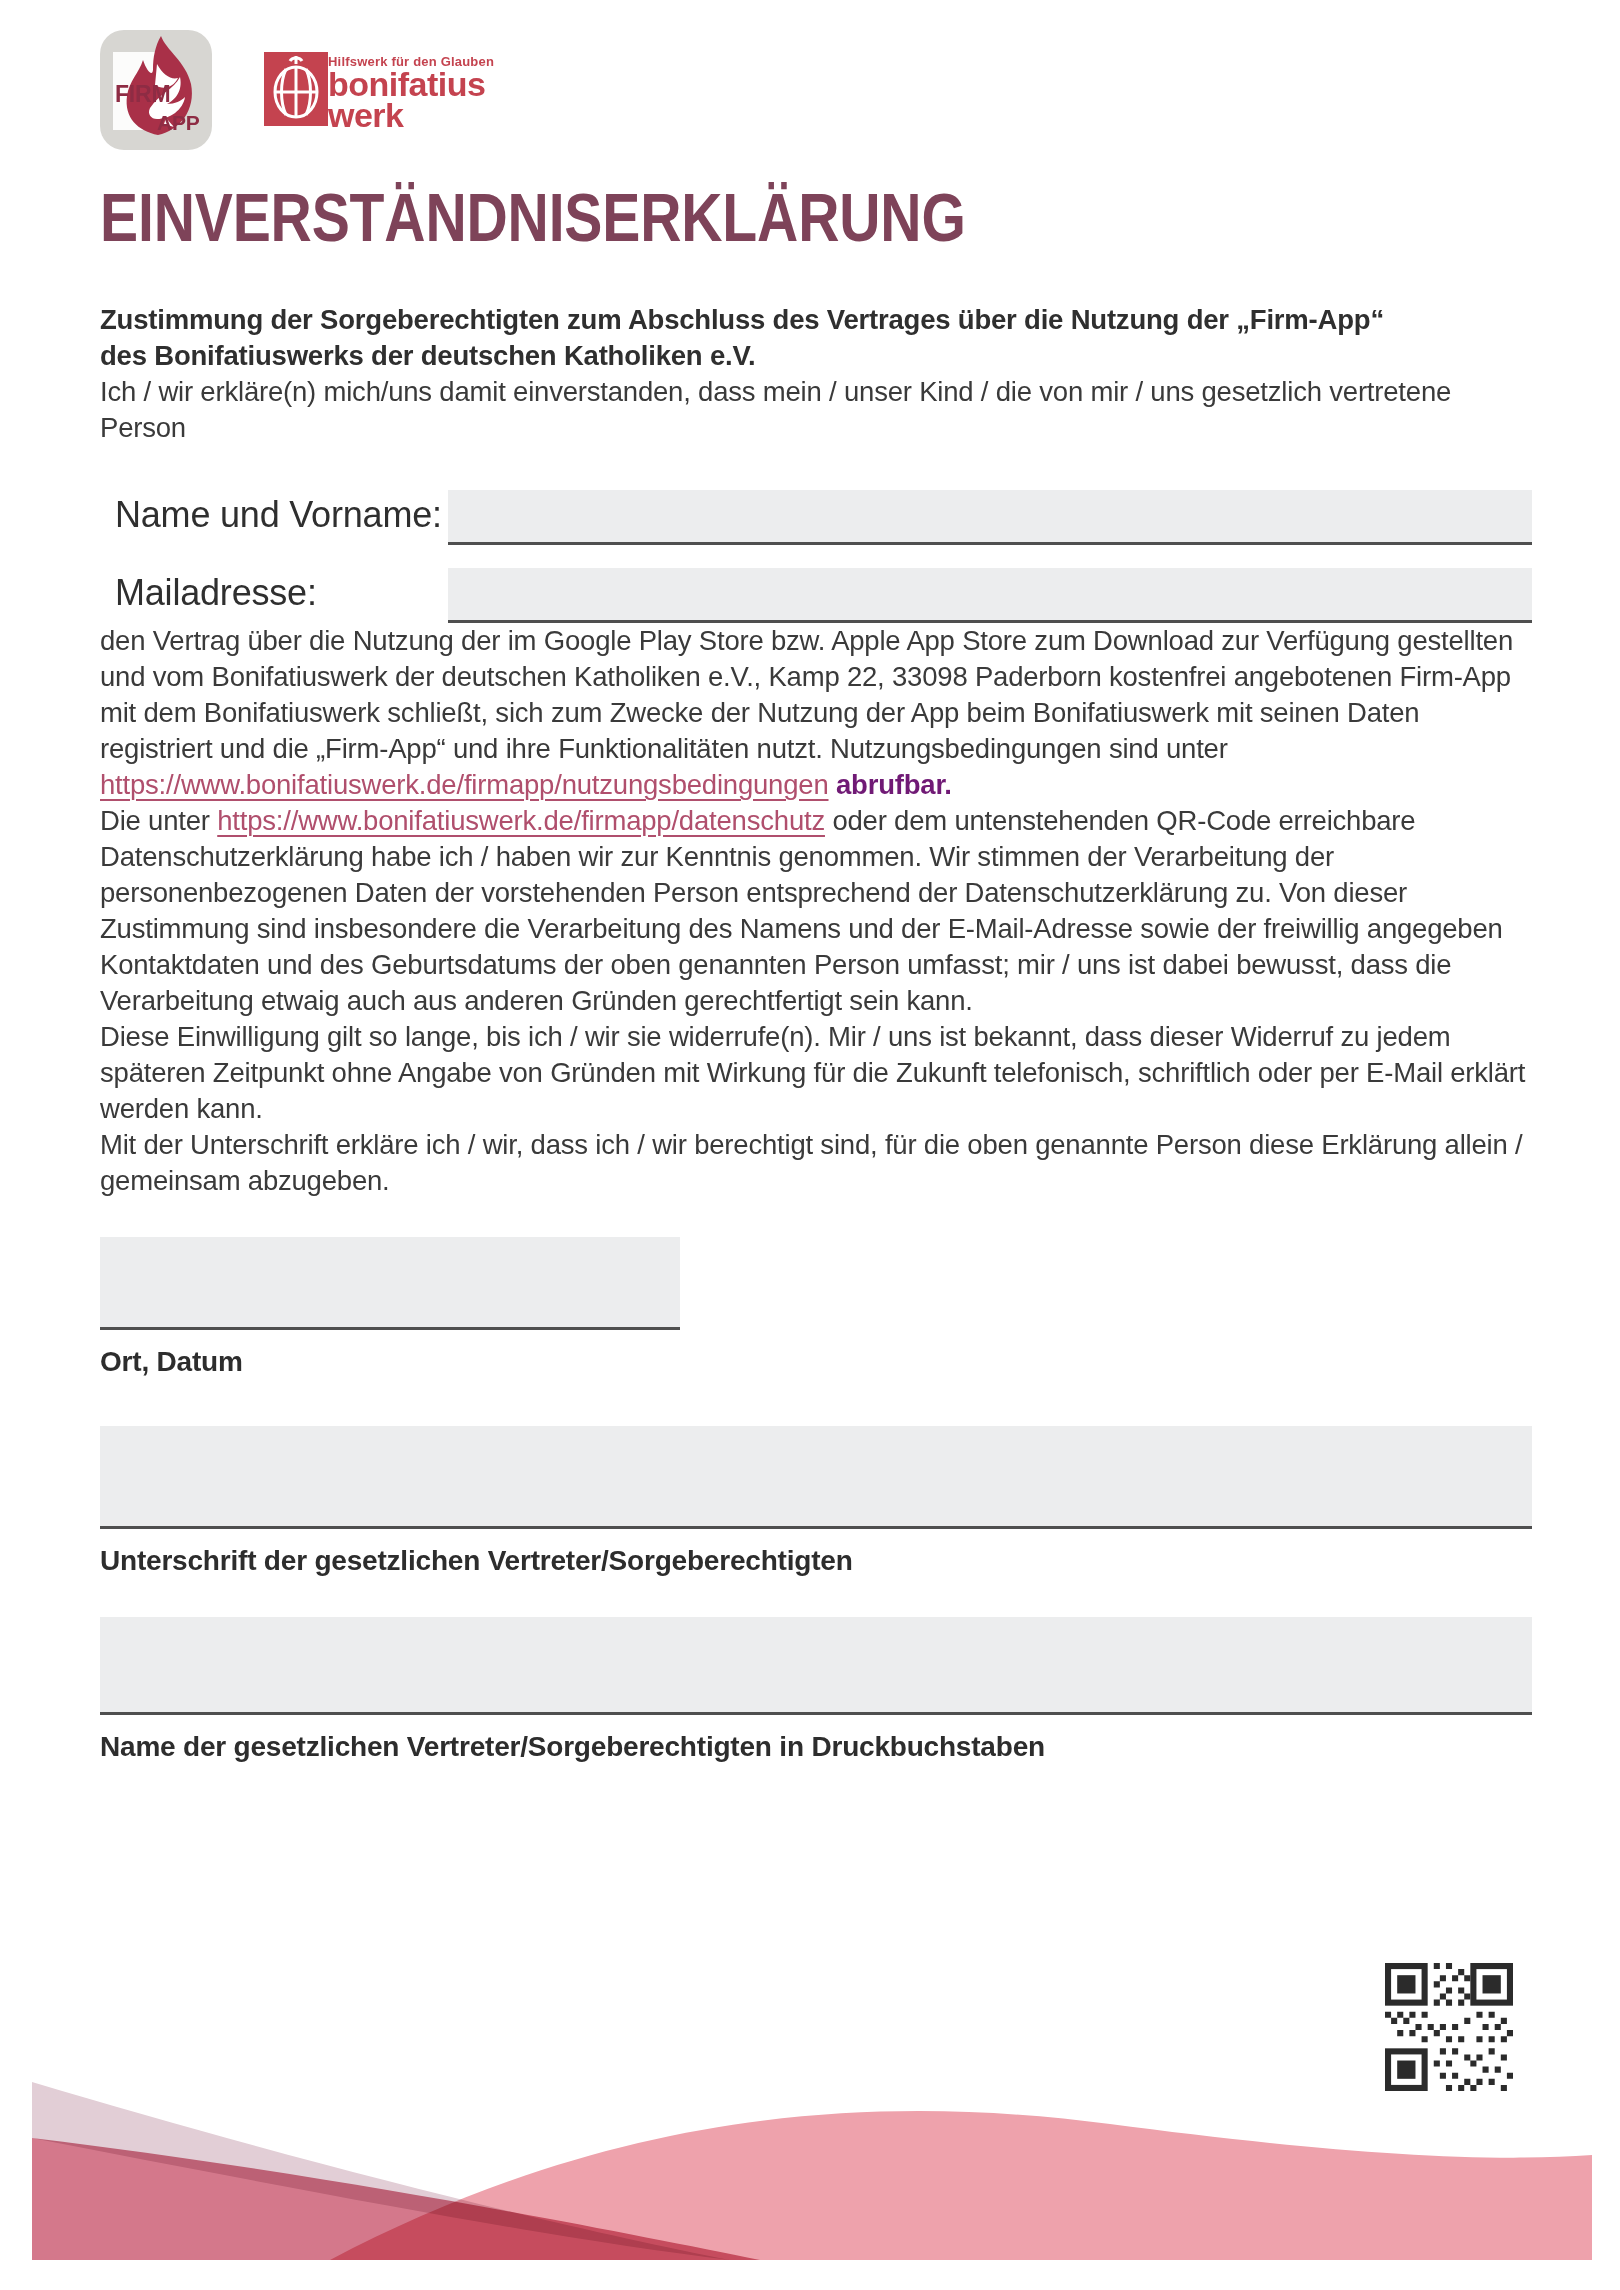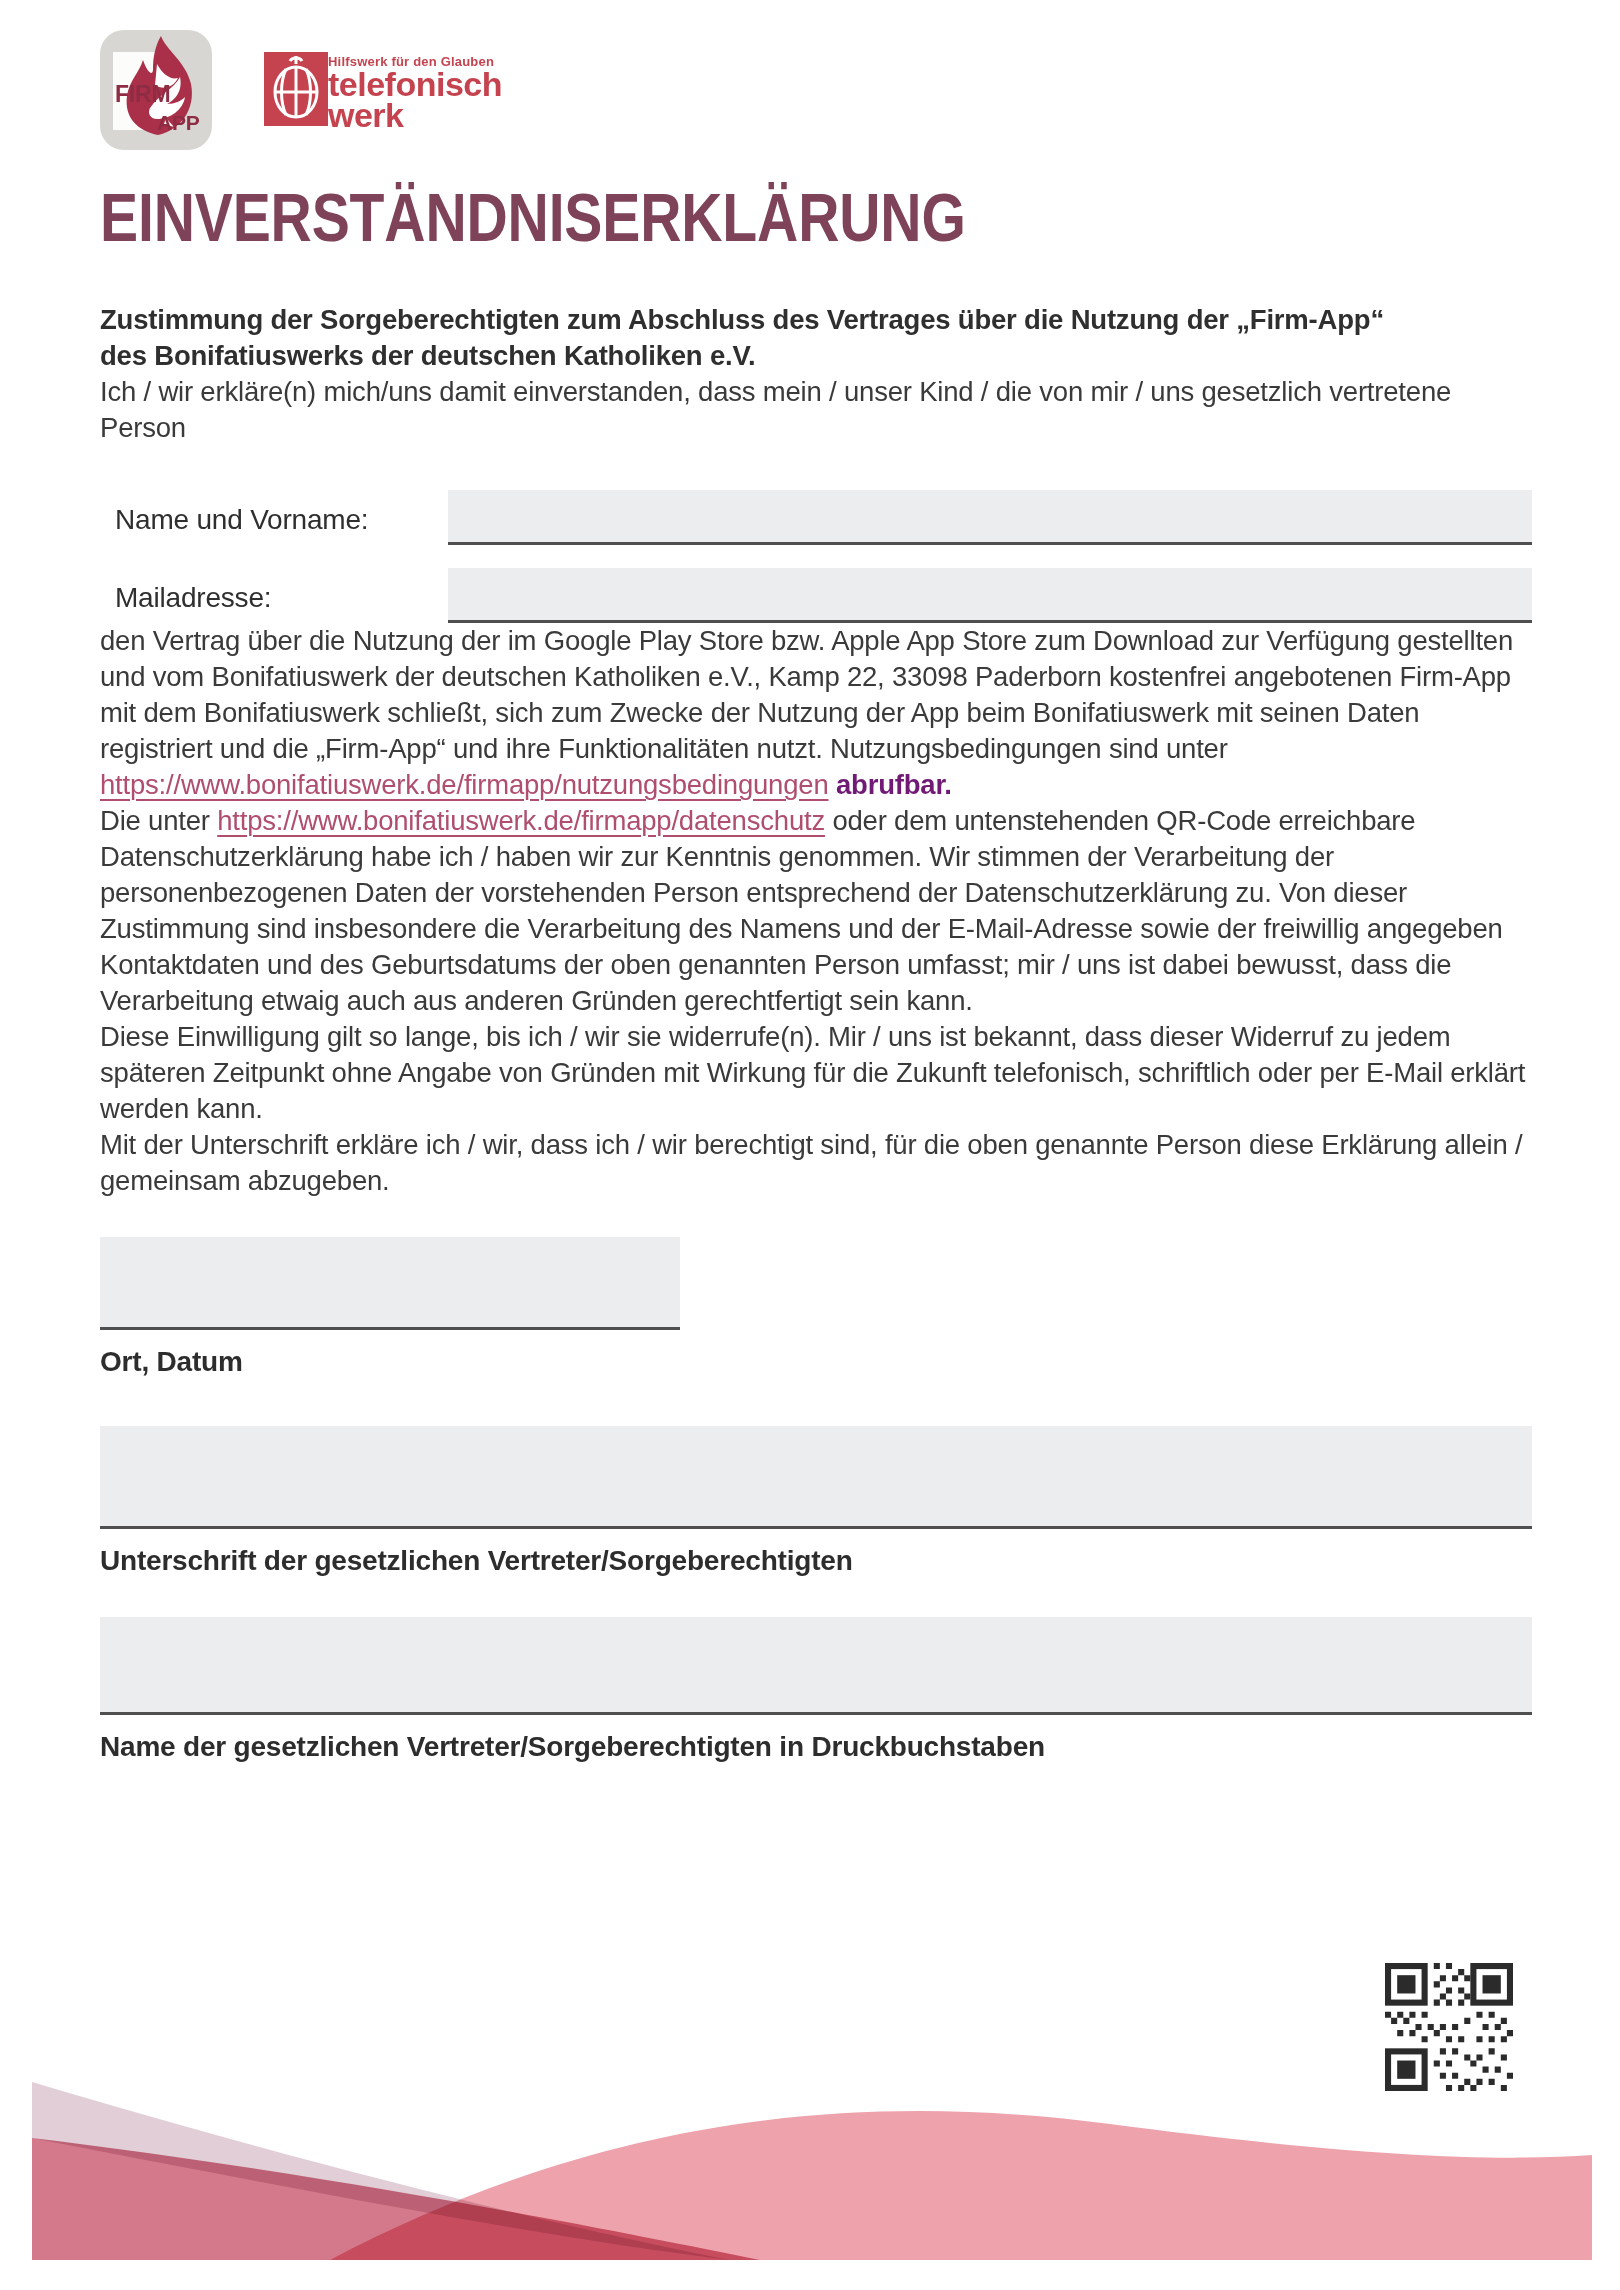--- a/index.html
+++ b/index.html
@@ -37,21 +37,21 @@
   .p-privacy{margin-top:34px;}
   .p-revocation{margin-top:30px;}
   .p-authority{margin-top:28px;}
   b.inline-bold{color:#701a75;}
   a.doc-link{color:#b04f6d;text-decoration:underline;text-decoration-thickness:2px;text-underline-offset:5px;}
 
   
   .fields{margin-top:44px;}
   .field-row{display:flex;align-items:flex-end;}
   .field-row + .field-row{margin-top:23px;}
-  .field-label{width:333px;margin-left:15px;font-size:28px;color:#2f2f2f;padding-bottom:9px;flex:none;}
+  .field-label{width:333px;margin-left:15px;font-size:36px;color:#2f2f2f;padding-bottom:9px;flex:none;}
   .field-box{flex:1;height:52px;background:#ecedee;border-bottom:3px solid #4f4f4f;font-size:27px;line-height:52px;padding:0 10px;color:#333;}
 
   
   .sig-box{background:#ecedee;border-bottom:3px solid #4f4f4f;font-size:27px;color:#333;padding:0 10px;}
   .sig-small{width:560px;height:90px;margin-top:38px;}
   .sig-full{height:100px;margin-top:48px;}
   .sig-full2{height:95px;margin-top:40px;}
   .sig-label{font-weight:bold;font-size:28px;color:#2d2d2d;margin-top:16px;max-width:1448px;}
 
   
@@ -91,21 +91,21 @@
             <path d="M42,17 C48,30 48,50 42,63"></path>
             <line x1="11" y1="40" x2="53" y2="40"></line>
             <line x1="32" y1="15" x2="32" y2="65"></line>
             <path d="M26,9 C28,5 36,5 38,9"></path>
             <line x1="32" y1="4" x2="32" y2="12"></line>
           </g>
         </svg>
       </div>
       <div class="boni-text">
         <div class="boni-tagline">Hilfswerk für den Glauben</div>
-        <div class="boni-name">telefonisch</div>
+        <div class="boni-name">bonifatius</div>
         <div class="boni-name">werk</div>
       </div>
     </div>
   </header>
 
   <h1 class="title"><span class="condense">EINVERSTÄNDNISERKLÄRUNG</span></h1>
 
   <p class="subtitle">
     <span>Zustimmung der Sorgeberechtigten zum Abschluss des Vertrages über die Nutzung der „Firm-App“</span>
     <span>des Bonifatiuswerks der deutschen Katholiken e.V.</span>

